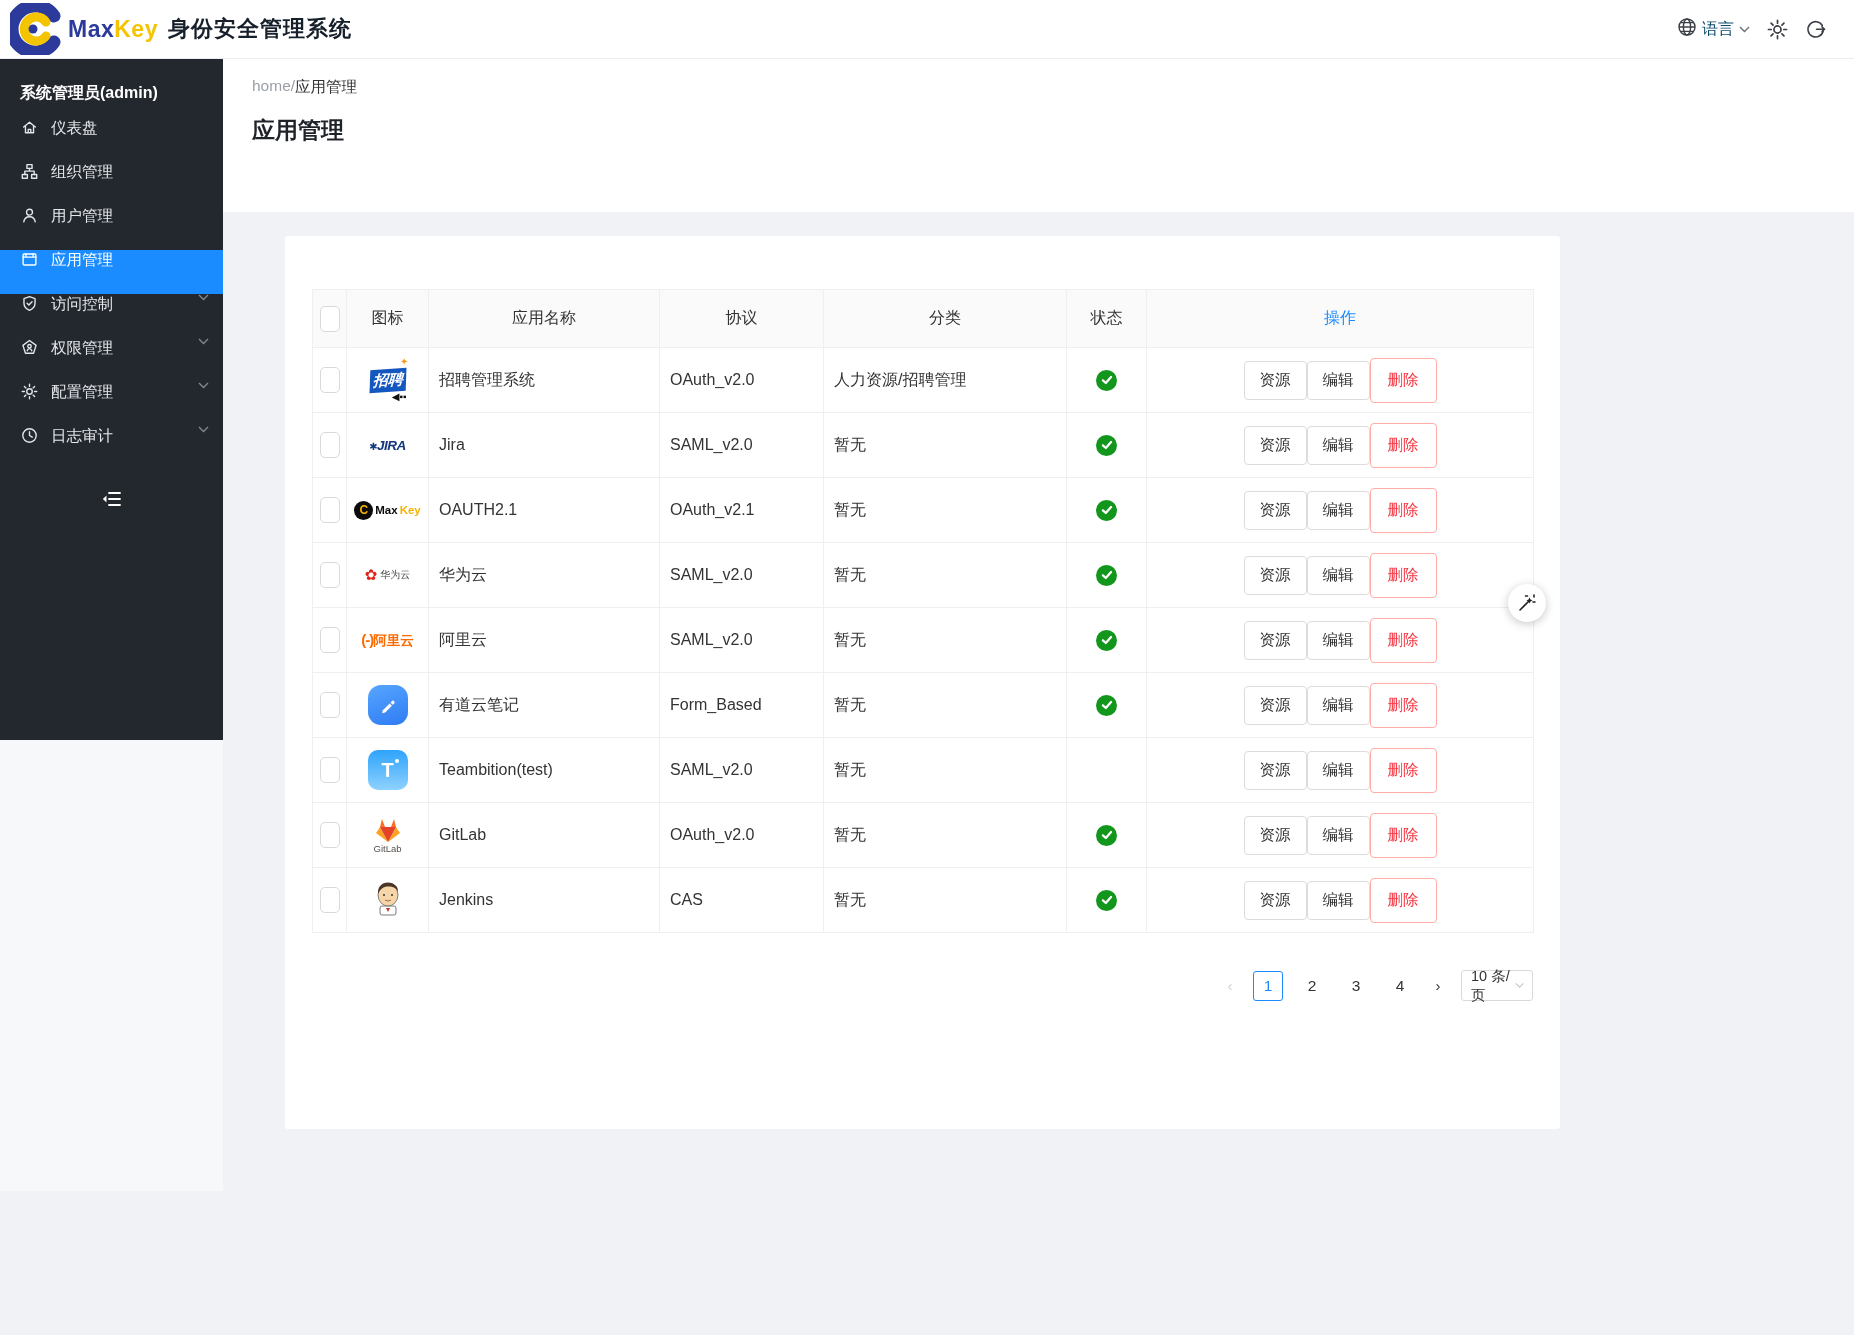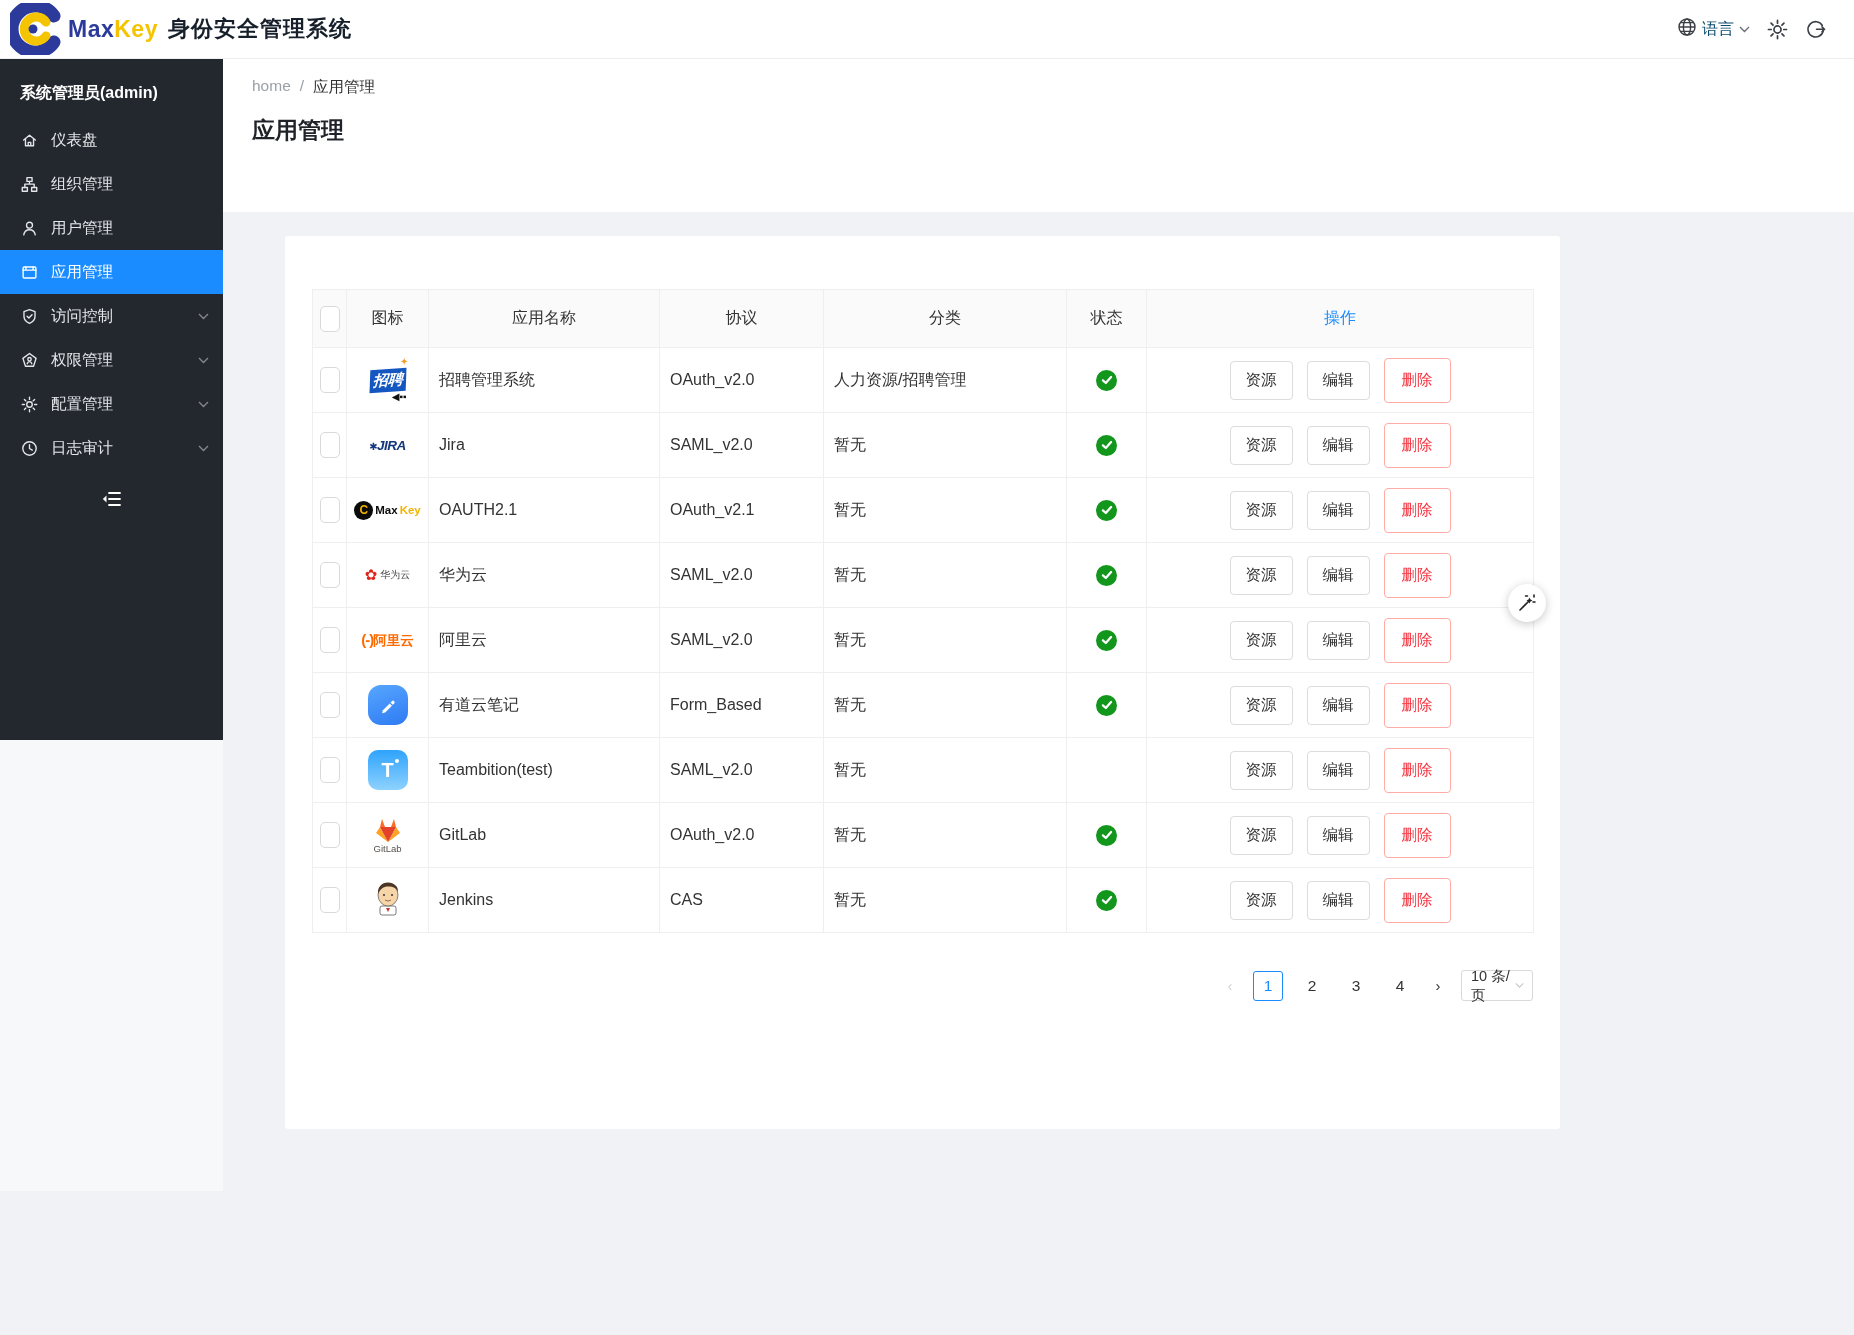--- a/index.html
+++ b/index.html
@@ -15,32 +15,32 @@
   .brand-key { font-size:23px; font-weight:800; color:#f5c400; letter-spacing:.5px; }
   .brand-title { font-size:22px; font-weight:800; color:#17202a; margin-left:10px; letter-spacing:1px; }
   .topbar-right { display:flex; align-items:center; gap:17px; padding-right:28px; color:#0c4a6e; }
   .lang { display:flex; align-items:center; gap:5px; font-size:16px; cursor:pointer; }
   .icon-btn { display:flex; align-items:center; cursor:pointer; color:#3b3f45; }
 
   
   .side-rail { position:absolute; top:59px; left:0; width:223px; height:1132px; background:#f7f8fa; }
   .sidebar { width:223px; height:681px; background:#23272e; color:#eceef0; padding-top:24px; }
   .side-user { font-size:16px; font-weight:700; padding:0 20px 14px 20px; color:#fff; }
-  .nav-item { height:44px; display:flex; align-items:center; padding:0 14px 0 20px; font-size:15.5px; cursor:pointer; position:relative; color:#e4e7ea; }
+  .nav-item { height:44px; display:flex; align-items:flex-start; padding:0 14px 0 20px; font-size:15.5px; cursor:pointer; position:relative; color:#e4e7ea; }
   .nav-item.active { background:#1b8cff; color:#fff; }
   .nav-ico { width:18px; height:18px; margin-right:13px; display:flex; align-items:center; justify-content:center; }
   .nav-ico svg { display:block; }
   .nav-label { flex:1; }
   .nav-chev { color:rgba(255,255,255,.45); }
   .collapse-btn { margin:16px auto 0 auto; width:26px; height:26px; display:flex; align-items:center; justify-content:center; color:#fff; cursor:pointer; }
 
   
   .content { position:absolute; top:59px; left:223px; width:1631px; height:1276px; background:#f0f2f5; }
   .page-head { background:#fff; height:153px; padding-left:29px; }
-  .breadcrumb { padding-top:18px; font-size:15.5px; color:#9aa0a6; display:flex; gap:9px; }
+  .breadcrumb { padding-top:18px; font-size:15.5px; color:#9aa0a6; display:flex; }
   .crumb-home { color:#9aa0a6; cursor:pointer; }
   .crumb-cur { color:#333; }
   .page-title { margin-top:17px; font-size:23px; font-weight:600; color:#1f2329; }
 
   .card { background:#fff; border-radius:3px; margin-left:62px; width:1275px; }
   .search-card { margin-top:21px; height:140px; display:flex; align-items:center; padding-left:28px; }
   .f-label { font-size:15.5px; color:#333; margin-right:9px; }
   .f-input { width:142px; height:37px; border:1px solid #d9d9d9; border-radius:3px; outline:none; font-size:15px; padding:0 8px; }
   .f-gap { width:58px; }
   .select-box { width:175px; height:37px; border:1px solid #d9d9d9; border-radius:3px; display:flex; align-items:center; justify-content:space-between; padding:0 12px 0 13px; cursor:pointer; background:#fff; }
@@ -64,21 +64,21 @@
   .c-check { width:34px; text-align:center; }
   .c-icon  { width:82px; text-align:center; }
   .c-name  { width:231px; padding-left:10px; }
   .c-proto { width:164px; padding-left:10px; }
   .c-cat   { width:243px; padding-left:10px; }
   .c-status{ width:80px; text-align:center; }
   .c-ops   { width:387px; text-align:center; }
   .checkbox { display:inline-block; width:20px; height:26px; border:1.5px solid #d9d9d9; border-radius:5px; background:#fff; vertical-align:middle; cursor:pointer; }
   .status { display:inline-flex; width:21px; height:21px; border-radius:50%; align-items:center; justify-content:center; }
   .status-on { background:#12961b; }
-  .ops-wrap { display:flex; gap:14px; justify-content:center; align-items:center; }
+  .ops-wrap { display:flex; justify-content:center; align-items:center; }
   .btn-act { background:#fff; border:1px solid #dcdcdc; border-radius:4px; color:#333; font-size:15.5px; padding:8px 15px; cursor:pointer; font-family:inherit; }
   .btn-act.danger { border:1px solid #ffaca6; color:#f5333f; padding:11px 17px; }
 
   .applogo { display:inline-flex; width:46px; height:46px; align-items:center; justify-content:center; vertical-align:middle; }
   .lg-zp { width:40px; height:40px; background:#fff; position:relative; display:flex; align-items:center; justify-content:center; }
   .zp-txt { background:#1557c0; color:#fff; font-weight:700; font-style:italic; font-size:15px; padding:2px 3px; transform:skew(-6deg) rotate(-4deg); }
   .zp-arrow { position:absolute; bottom:-2px; right:1px; font-size:10px; color:#111; }
   .zp-spark { position:absolute; top:-4px; right:-1px; font-size:10px; color:#f59b22; }
   .lg-hr { width:36px; height:36px; border-radius:50%; border:4px solid #9e9e9e; color:#c1121f; font-weight:800; font-style:italic; font-size:15px; display:flex; align-items:center; justify-content:center; letter-spacing:-2px; }
   .lg-jira { color:#14377d; font-weight:800; font-style:italic; font-size:13.5px; letter-spacing:-.5px; }

